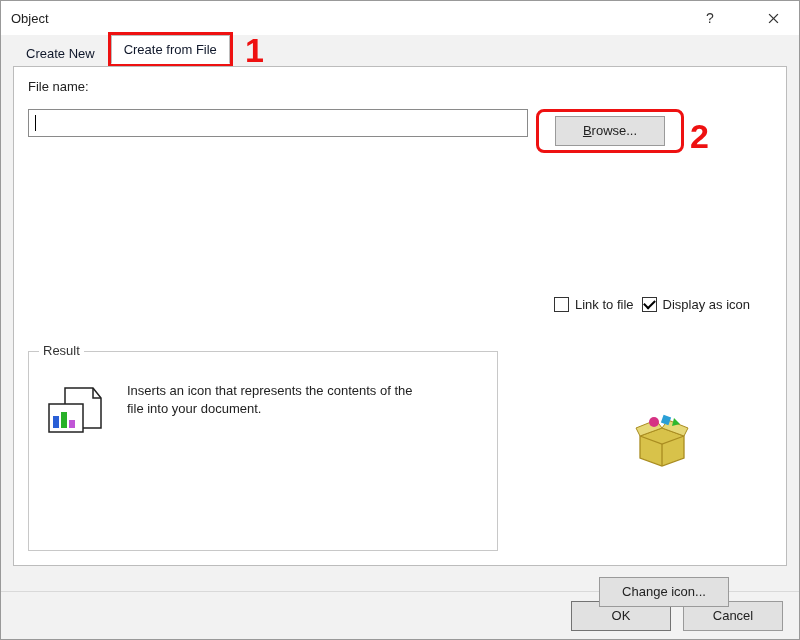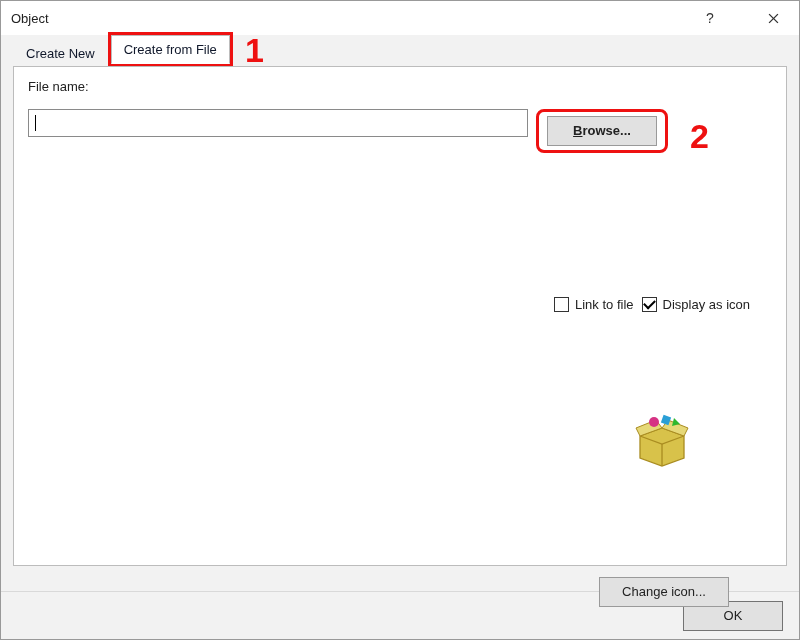--- a/index.html
+++ b/index.html
@@ -92,23 +92,22 @@
     font-size: 13px;
     position: relative;
   }
   .file-input .caret {
     position: absolute; left: 6px; top: 5px;
     width: 1px; height: 16px; background: #000;
   }
   .browse-wrap {
     border: 3px solid #e11;
     border-radius: 8px;
-    padding: 4px 8px;
+    padding: 4px 16px;
     display: inline-block;
-    font-weight: bold;
   }
   .btn {
     min-width: 110px;
     height: 30px;
     background: #e1e1e1;
     border: 1px solid #9a9a9a;
     font-size: 13px;
     color: #222;
     padding: 0 14px;
     text-align: center;
@@ -239,20 +238,38 @@
           </span>
         </div>
         <div class="check-row">
           <span class="checkbox checked"></span>
           <span>
             <span>Display </span><span class="u">a</span><span>s icon</span>
           </span>
         </div>
       </div>
 
+      <div class="result-group">
+        <div class="result-legend">Result</div>
+        <div class="result-flex">
+          <div class="result-icon">
+            <svg width="70" height="56" viewBox="0 0 70 56">
+
+              <polygon points="22,2 50,2 58,12 58,42 22,42" fill="#fff" stroke="#222" stroke-width="1.5"></polygon>
+              <polyline points="50,2 50,12 58,12" fill="none" stroke="#222" stroke-width="1.5"></polyline>
+
+              <rect x="6" y="18" width="34" height="28" fill="#fff" stroke="#222" stroke-width="1.5"></rect>
+              <rect x="10" y="30" width="6" height="12" fill="#2a5fd6"></rect>
+              <rect x="18" y="26" width="6" height="16" fill="#28b028"></rect>
+              <rect x="26" y="34" width="6" height="8" fill="#c055d6"></rect>
+            </svg>
+          </div>
+          <div class="result-text">Inserts an icon that represents the contents of the file into your document.</div>
+        </div>
+      </div>
 
       <div class="package-icon">
         <svg width="60" height="56" viewBox="0 0 60 56">
 
           <polygon points="8,24 30,16 52,24 52,46 30,54 8,46" fill="#d8c24a" stroke="#a98c20" stroke-width="1.3"></polygon>
           <polyline points="8,24 30,32 52,24" fill="none" stroke="#a98c20" stroke-width="1.3"></polyline>
           <line x1="30" y1="32" x2="30" y2="54" stroke="#a98c20" stroke-width="1.3"></line>
 
           <polygon points="8,24 30,16 24,8 4,16" fill="#e6d878" stroke="#a98c20" stroke-width="1"></polygon>
           <polygon points="52,24 30,16 36,8 56,16" fill="#e6d878" stroke="#a98c20" stroke-width="1"></polygon>
@@ -267,15 +284,16 @@
         <span class="btn">
           <span>Change icon...</span>
         </span>
       </div>
 
     </div>
   </div>
 
   <div class="footer">
     <span class="btn primary">OK</span>
+    <span class="btn">Cancel</span>
   </div>
 
 </div>
 
 </body></html>

